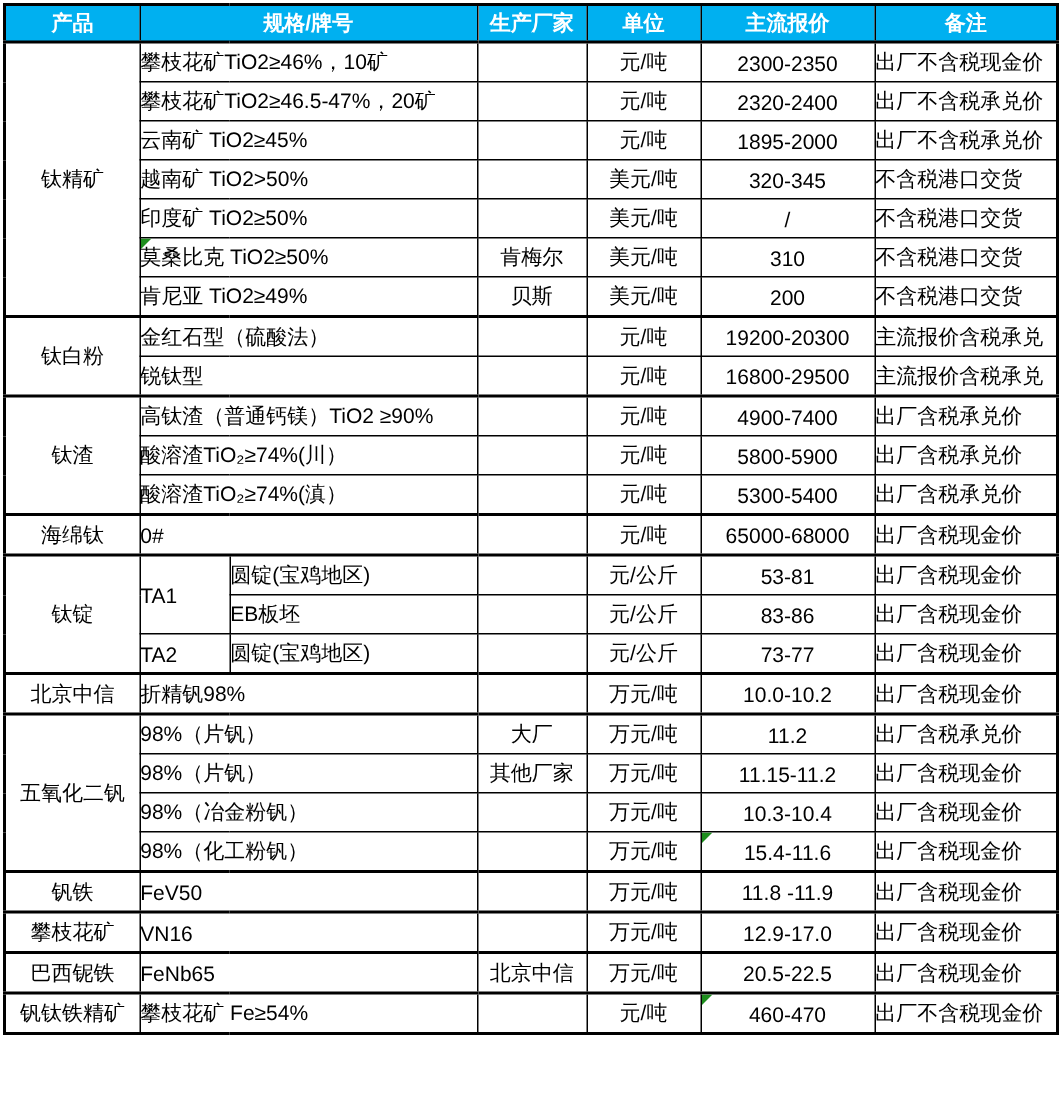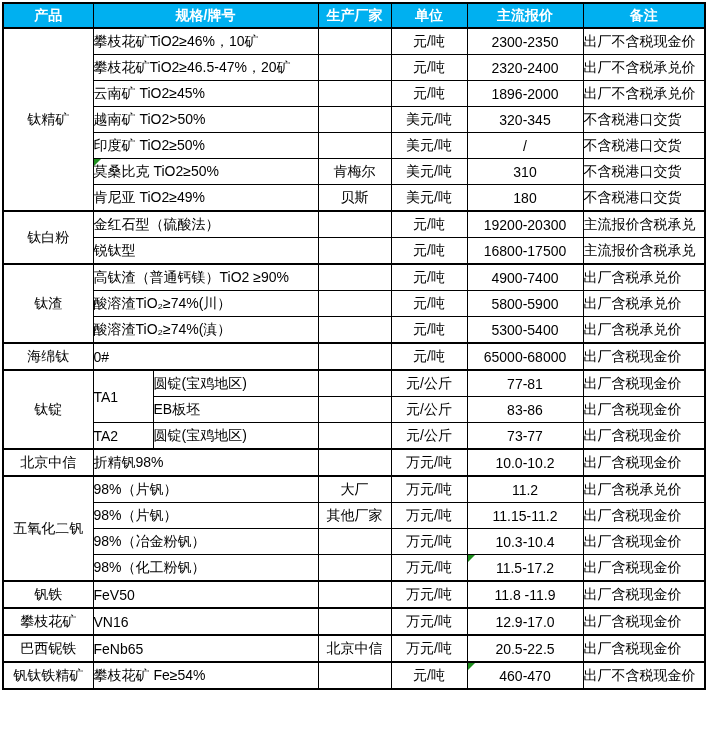--- a/index.html
+++ b/index.html
@@ -56,21 +56,21 @@
       <td colspan="2" class="left">攀枝花矿TiO2≥46.5-47%，20矿</td>
       <td class="center"></td>
       <td class="center">元/吨</td>
       <td class="center">2320-2400</td>
       <td class="left">出厂不含税承兑价</td>
     </tr>
     <tr>
       <td colspan="2" class="left">云南矿 TiO2≥45%</td>
       <td class="center"></td>
       <td class="center">元/吨</td>
-      <td class="center">1896-2000</td>
+      <td class="center">1895-2000</td>
       <td class="left">出厂不含税承兑价</td>
     </tr>
     <tr>
       <td colspan="2" class="left">越南矿 TiO2&gt;50%</td>
       <td class="center"></td>
       <td class="center">美元/吨</td>
       <td class="center">320-345</td>
       <td class="left">不含税港口交货</td>
     </tr>
     <tr>
@@ -87,36 +87,36 @@
       </td>
       <td class="center">肯梅尔</td>
       <td class="center">美元/吨</td>
       <td class="center">310</td>
       <td class="left">不含税港口交货</td>
     </tr>
     <tr>
       <td colspan="2" class="left">肯尼亚 TiO2≥49%</td>
       <td class="center">贝斯</td>
       <td class="center">美元/吨</td>
-      <td class="center">180</td>
+      <td class="center">200</td>
       <td class="left">不含税港口交货</td>
     </tr>
     <tr class="gs">
       <td rowspan="2" class="center">钛白粉</td>
       <td colspan="2" class="left">金红石型（硫酸法）</td>
       <td class="center"></td>
       <td class="center">元/吨</td>
       <td class="center">19200-20300</td>
       <td class="left">主流报价含税承兑</td>
     </tr>
     <tr>
       <td colspan="2" class="left">锐钛型</td>
       <td class="center"></td>
       <td class="center">元/吨</td>
-      <td class="center">16800-17500</td>
+      <td class="center">16800-29500</td>
       <td class="left">主流报价含税承兑</td>
     </tr>
     <tr class="gs">
       <td rowspan="3" class="center">钛渣</td>
       <td colspan="2" class="left">高钛渣（普通钙镁）TiO2 ≥90%</td>
       <td class="center"></td>
       <td class="center">元/吨</td>
       <td class="center">4900-7400</td>
       <td class="left">出厂含税承兑价</td>
     </tr>
@@ -141,21 +141,21 @@
       <td class="center">元/吨</td>
       <td class="center">65000-68000</td>
       <td class="left">出厂含税现金价</td>
     </tr>
     <tr class="gs">
       <td rowspan="3" class="center">钛锭</td>
       <td rowspan="2" class="left">TA1</td>
       <td class="left">圆锭(宝鸡地区)</td>
       <td class="center"></td>
       <td class="center">元/公斤</td>
-      <td class="center">77-81</td>
+      <td class="center">53-81</td>
       <td class="left">出厂含税现金价</td>
     </tr>
     <tr>
       <td class="left">EB板坯</td>
       <td class="center"></td>
       <td class="center">元/公斤</td>
       <td class="center">83-86</td>
       <td class="left">出厂含税现金价</td>
     </tr>
     <tr>
@@ -195,21 +195,21 @@
       <td class="center">万元/吨</td>
       <td class="center">10.3-10.4</td>
       <td class="left">出厂含税现金价</td>
     </tr>
     <tr>
       <td colspan="2" class="left">98%（化工粉钒）</td>
       <td class="center"></td>
       <td class="center">万元/吨</td>
       <td class="center rel">
         <i class="flag"></i>
-        <span class="celltext">11.5-17.2</span>
+        <span class="celltext">15.4-11.6</span>
       </td>
       <td class="left">出厂含税现金价</td>
     </tr>
     <tr class="gs">
       <td class="center">钒铁</td>
       <td colspan="2" class="left">FeV50</td>
       <td class="center"></td>
       <td class="center">万元/吨</td>
       <td class="center">11.8 -11.9</td>
       <td class="left">出厂含税现金价</td>

